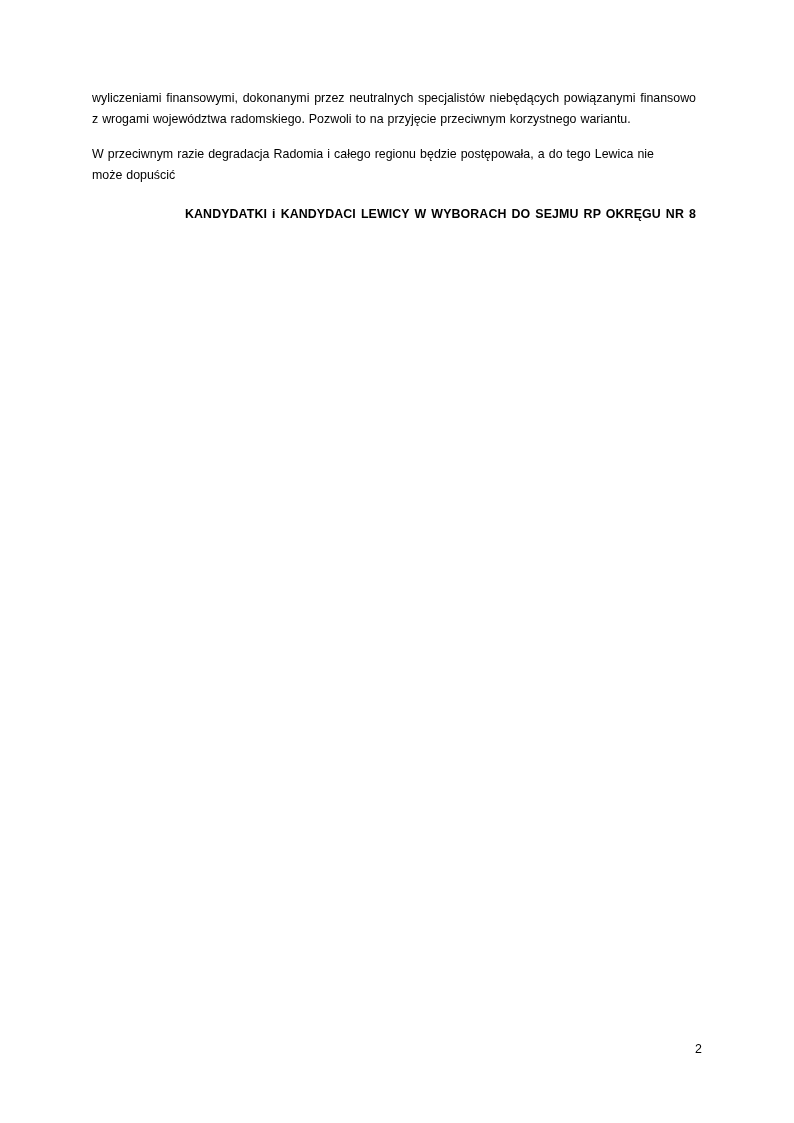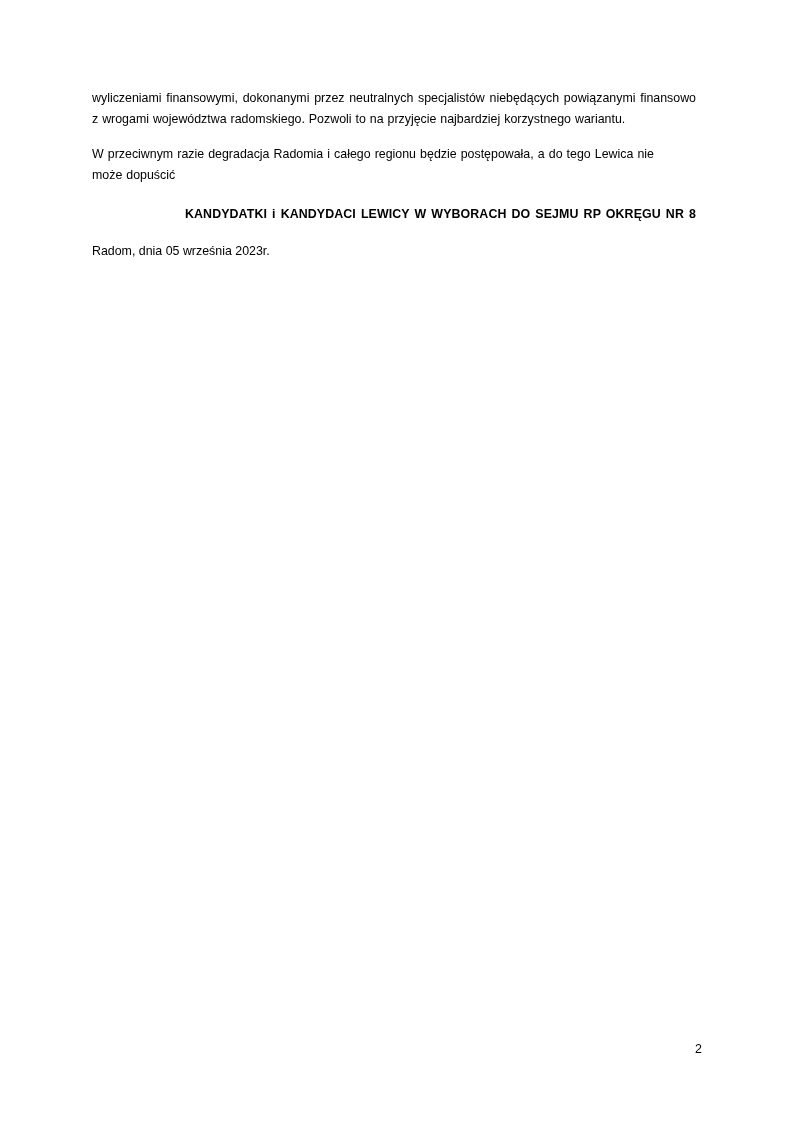--- a/index.html
+++ b/index.html
@@ -59,23 +59,22 @@
     line-height: 16px;
     text-align: right;
     font-family: "Liberation Sans", sans-serif;
   }
 </style>
 </head>
 <body>
 
 <div class="page">
 
-  <p class="body-text para-1">wyliczeniami finansowymi,   dokonanymi   przez  neutralnych specjalistów niebędących powiązanymi finansowo z wrogami województwa radomskiego. Pozwoli to na   przyjęcie  najbardziej  korzystnego wariantu.</p>
+  <p class="body-text para-1">wyliczeniami finansowymi,   dokonanymi   przez  neutralnych specjalistów niebędących powiązanymi finansowo z wrogami województwa radomskiego. Pozwoli to na   przyjęcie  przeciwnym  korzystnego wariantu.</p>
 
   <p class="body-text para-2">W  przeciwnym  razie  degradacja  Radomia  i całego  regionu  będzie  postępowała, a  do  tego Lewica  nie  może  dopuścić</p>
 
   <p class="heading-line">KANDYDATKI  i  KANDYDACI  LEWICY  W  WYBORACH  DO  SEJMU RP OKRĘGU NR 8</p>
 
-  <p class="date-line">Radom, dnia 05 września 2023r.</p>
 
   <div class="page-number">2</div>
 
 </div>
 
 </body></html>

